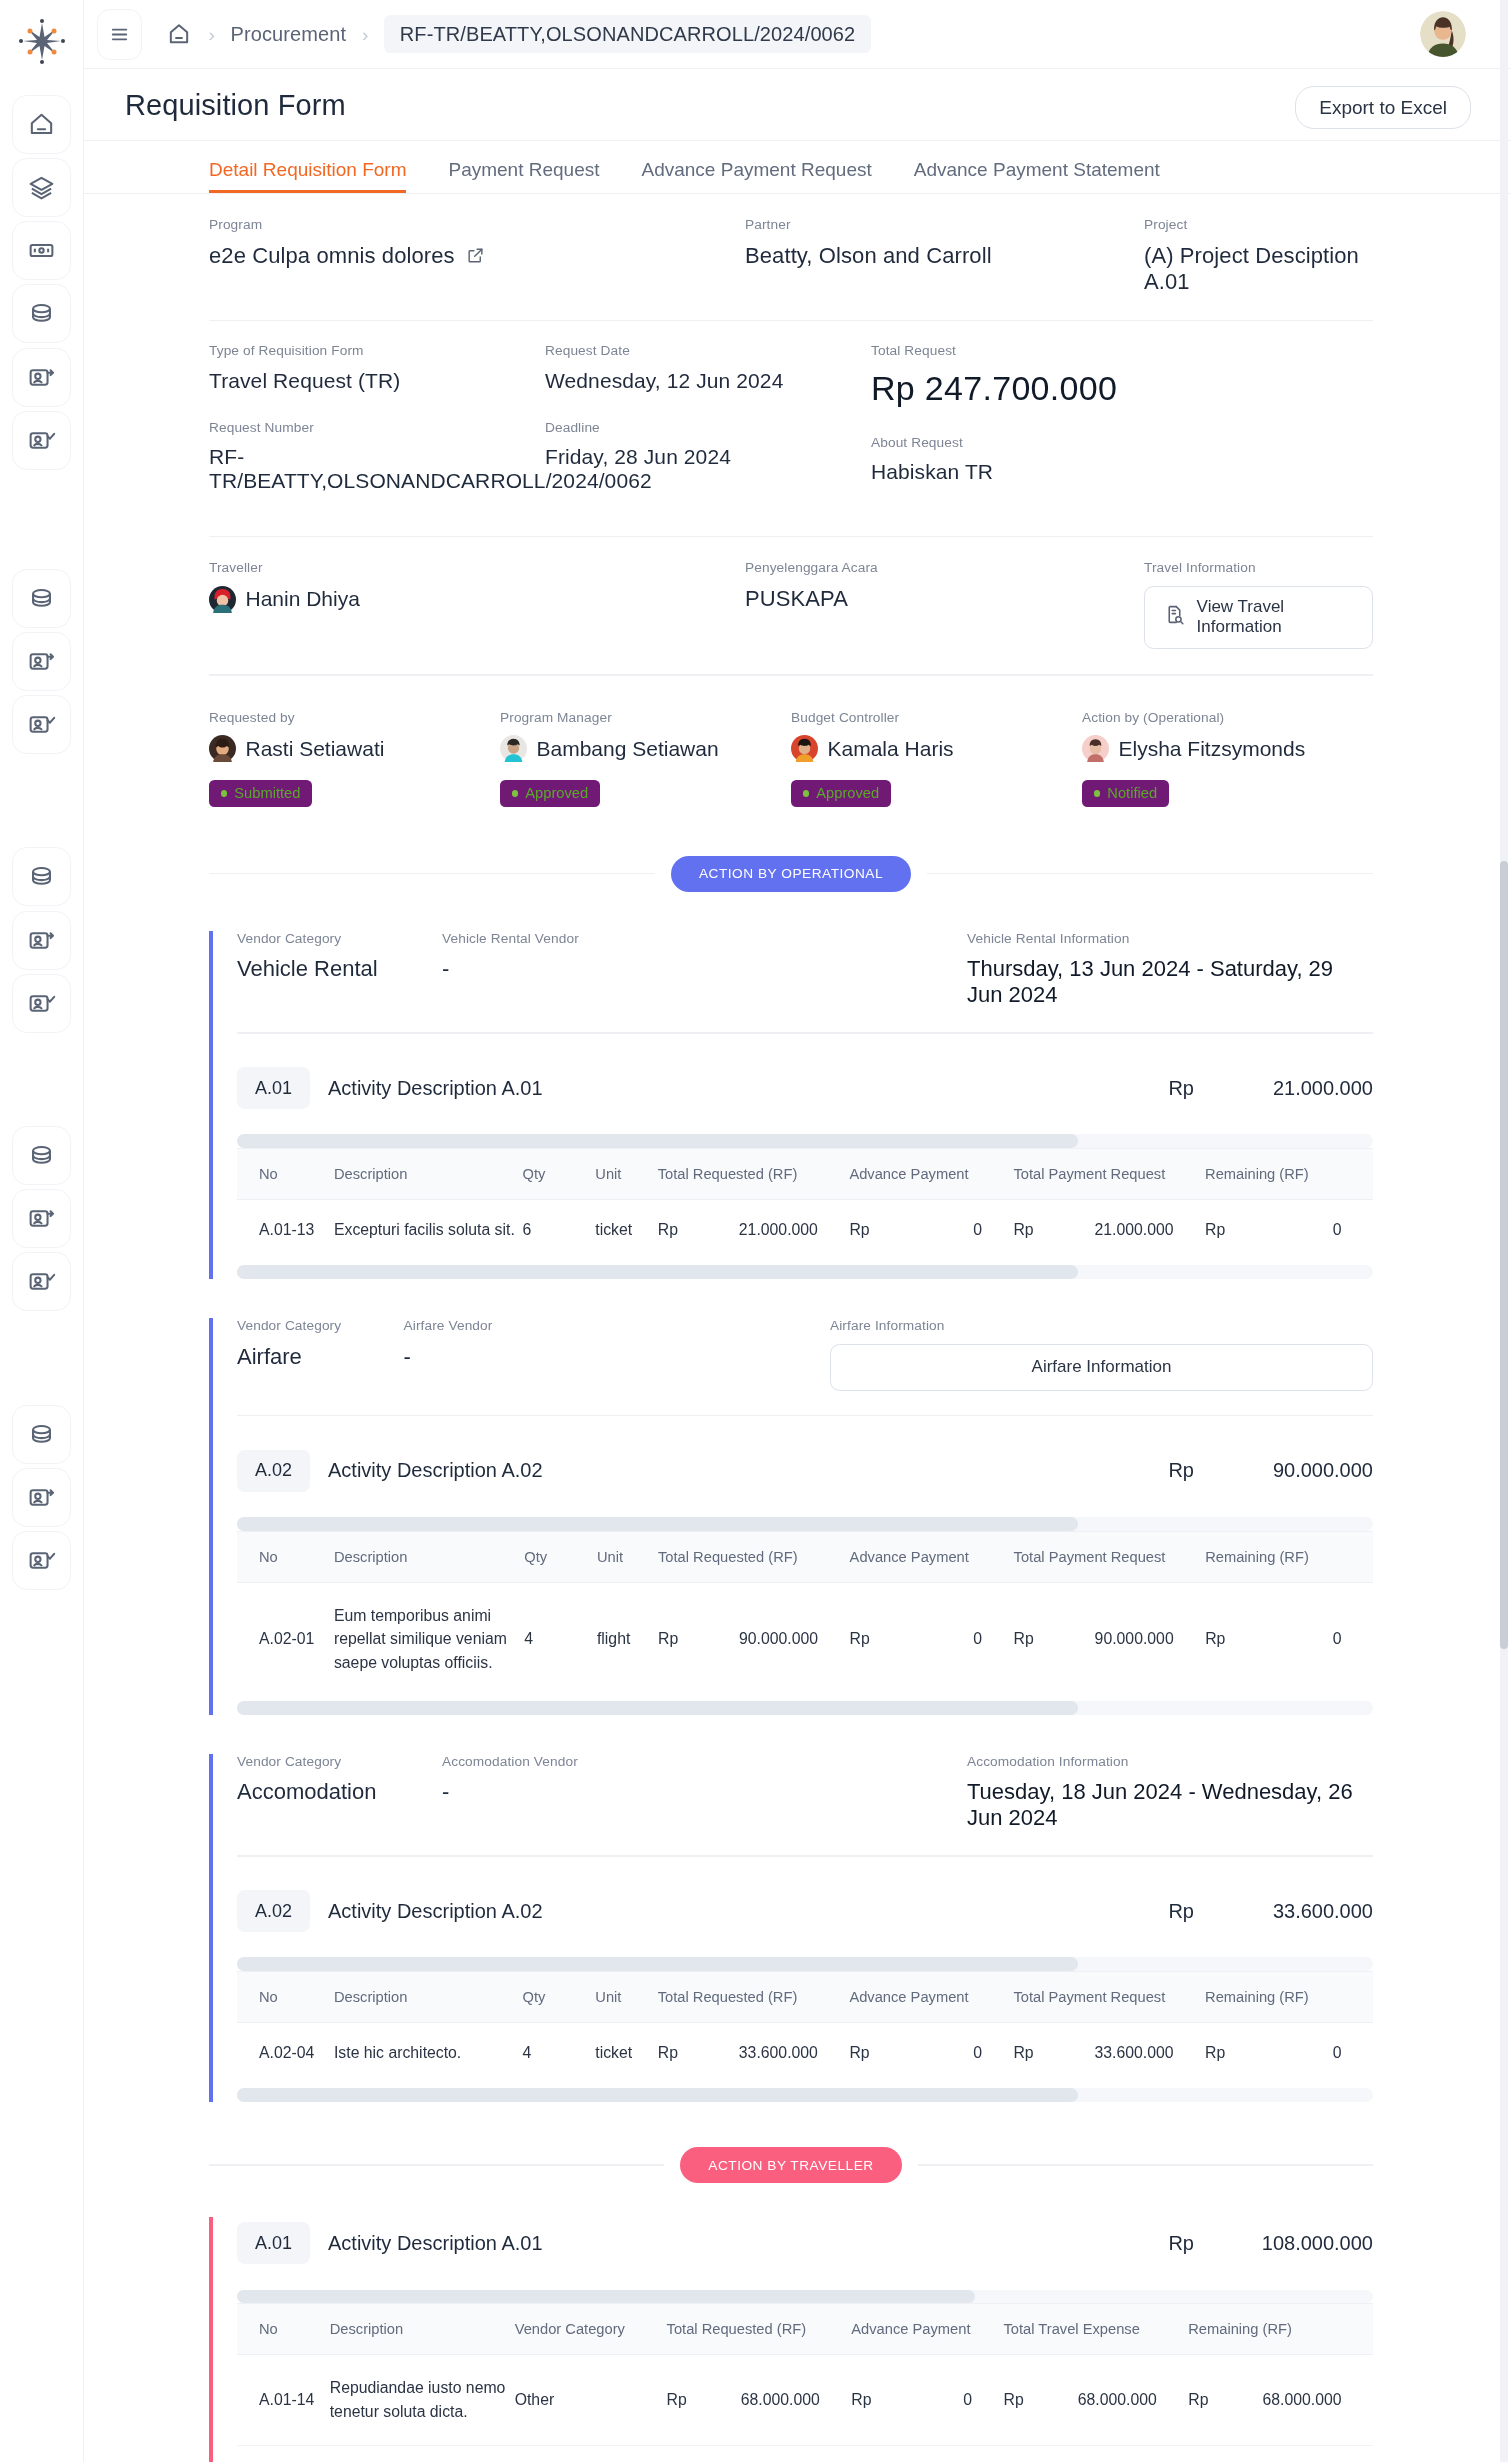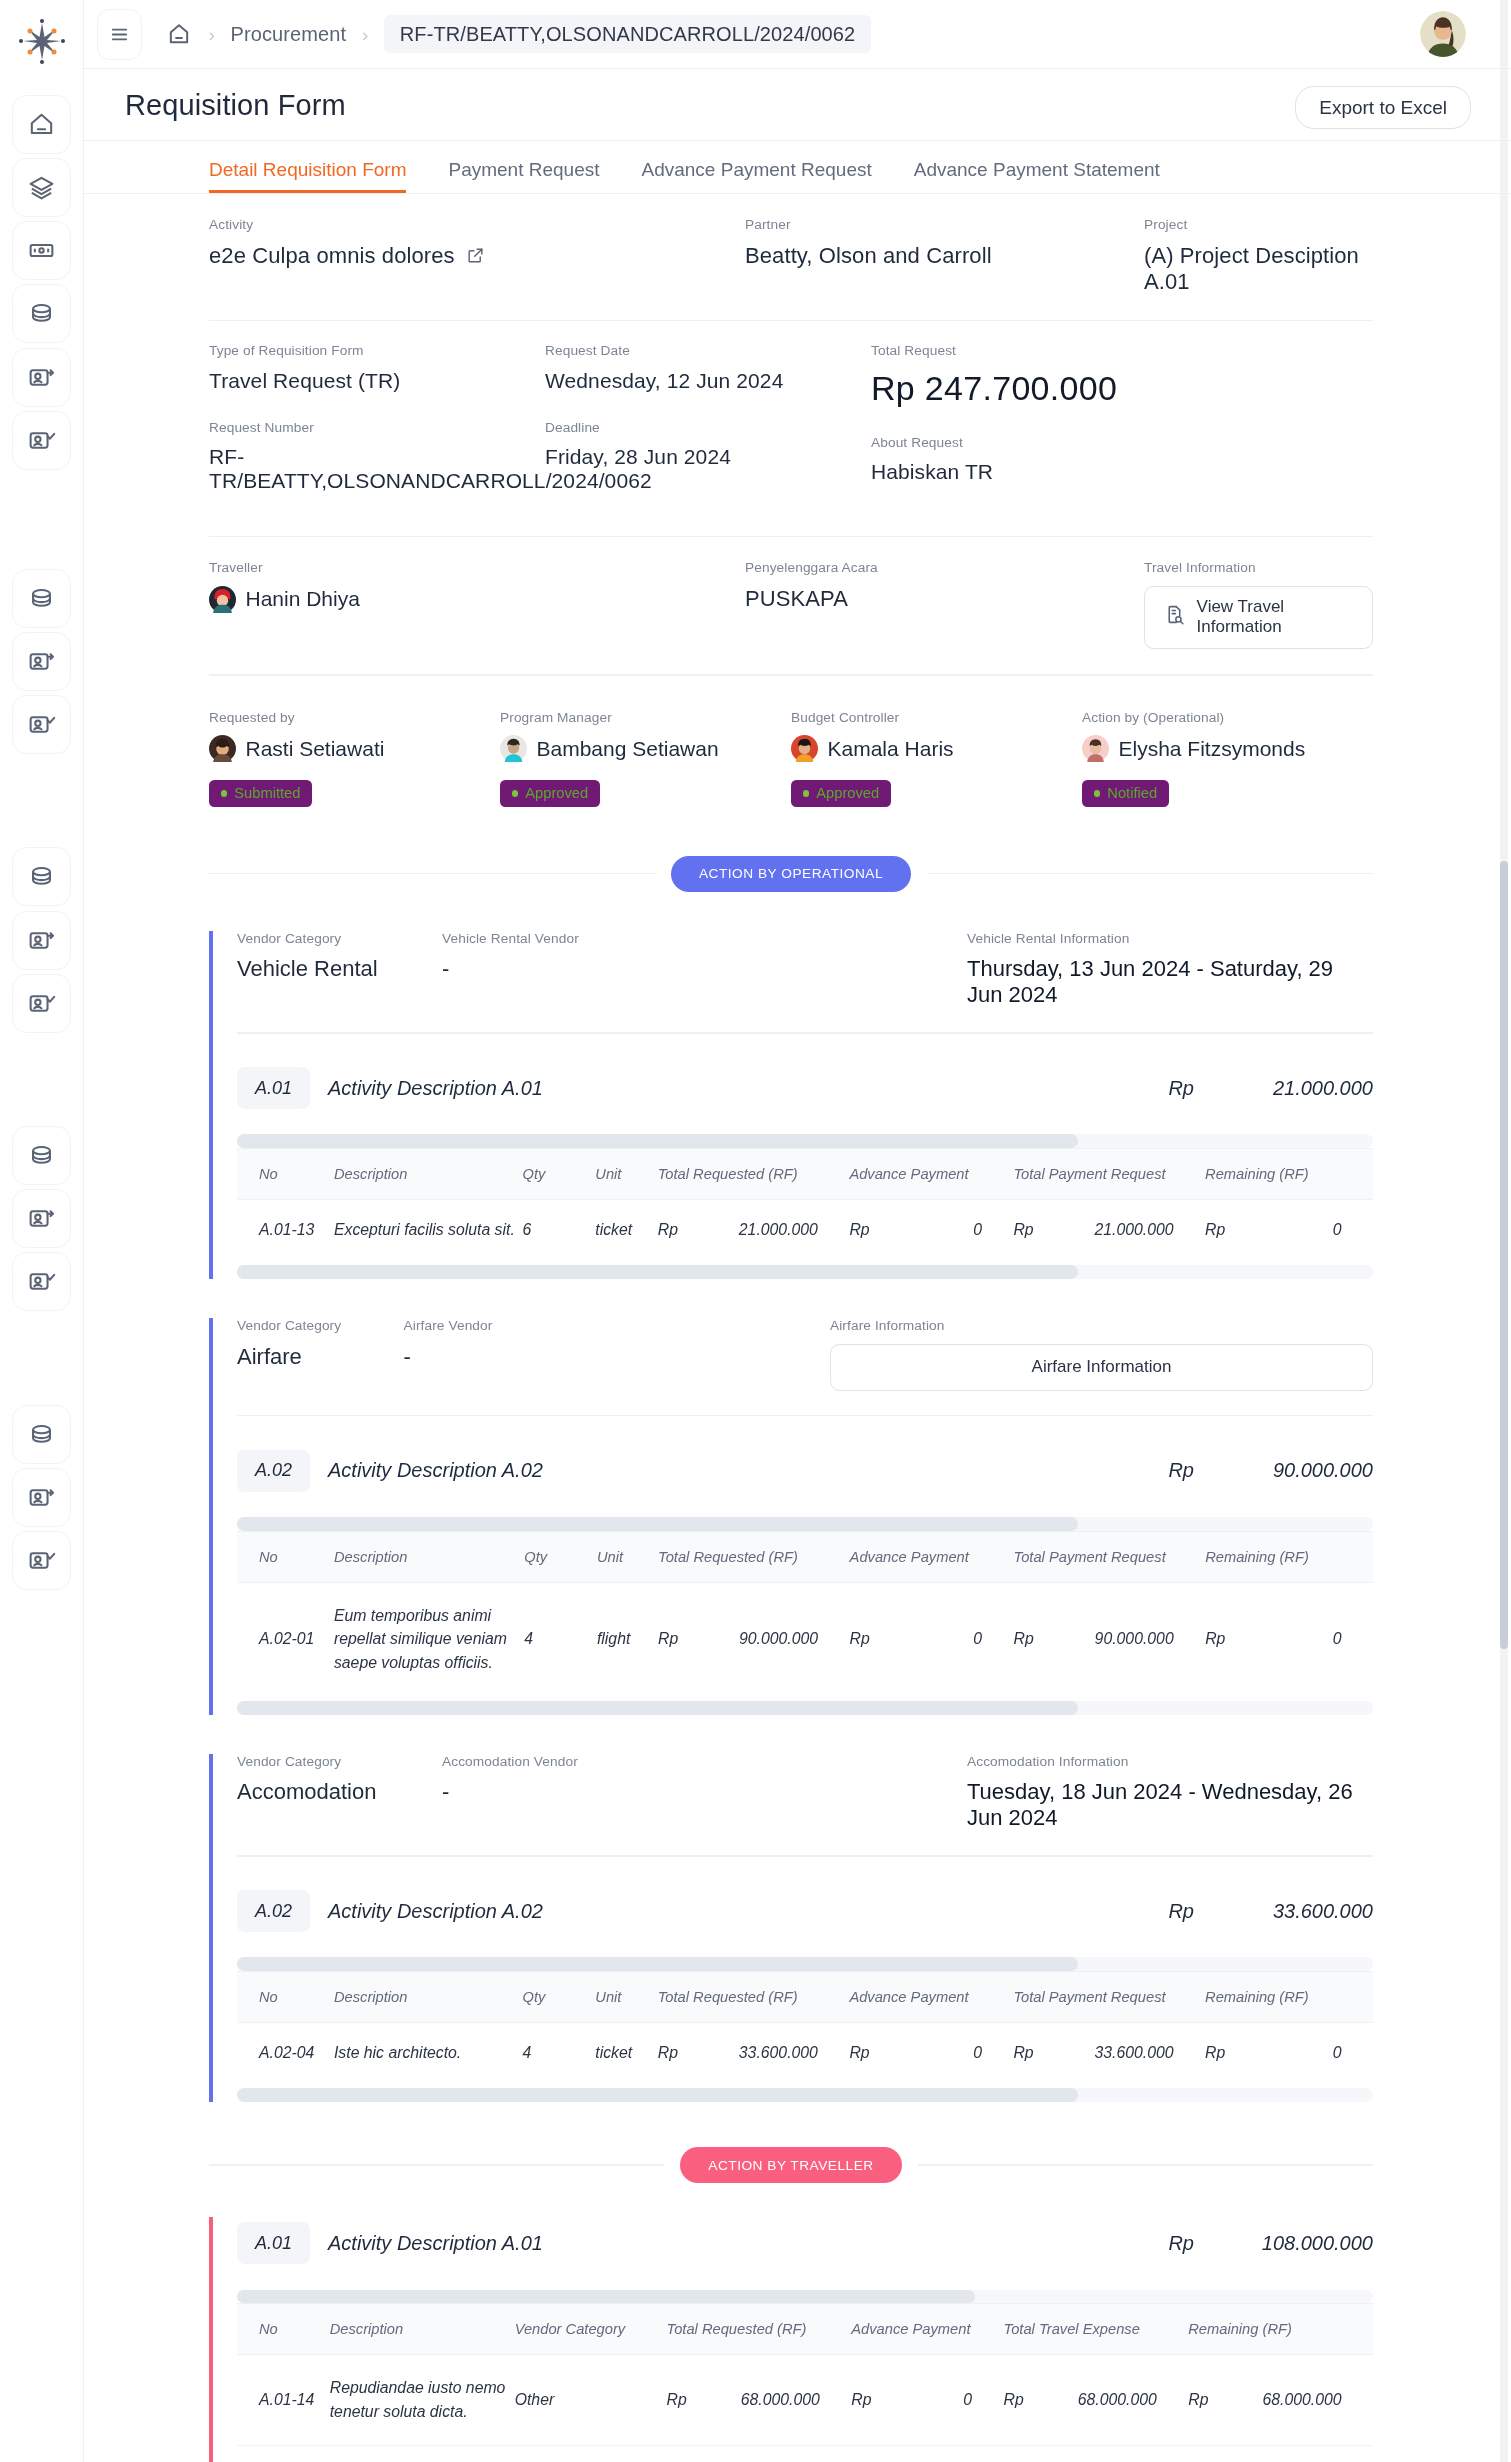--- a/index.html
+++ b/index.html
@@ -166,21 +166,21 @@
   .dash { font-size: 22px; color: #1f2a3c; }
   .info-date { font-size: 22px; color: #111a29; }
   .info-btn {
     display: block; width: 543px;
     border: 1.6px solid #dde1e9; border-radius: 9.5px;
     padding: 12.6px 0; text-align: center; font-size: 17px; color: #2b3444; background: #fff;
   }
   .grp-hr { height: 1.6px; background: #eef0f4; margin-bottom: 28px; }
 
   
-  .activity { margin-bottom: 22px; font-style: italic; }
+  .activity { margin-bottom: 22px; }
   .act-head {
     display: flex; align-items: center; padding: 5.3px 0 5.3px 0;
   }
   .act-code {
     background: #f3f5f9; border-radius: 7.4px; padding: 10.5px 18px;
     font-size: 18px; color: #1f2a3c; margin-right: 18px;
   }
   .act-desc { font-size: 20px; color: #1f2a3c; flex: 1; }
   .act-rp { font-size: 20px; color: #1f2a3c; margin-right: 21px; }
   .act-total { font-size: 20px; color: #1f2a3c; min-width: 158px; text-align: right; }
@@ -428,21 +428,21 @@
   <div class="tab">Payment Request</div>
   <div class="tab">Advance Payment Request</div>
   <div class="tab">Advance Payment Statement</div>
 </div>
 
 <div class="card">
 
   <div class="section-pad">
     <div class="row3">
       <div class="col-a">
-        <div class="field-label">Activity</div>
+        <div class="field-label">Program</div>
         <div class="prog-val">
           <span class="field-value">e2e Culpa omnis dolores</span>
           <span class="ext-icon">
             <svg viewBox="0 0 24 24" fill="none" stroke="#5a6475" stroke-width="1.8" stroke-linecap="round" stroke-linejoin="round">
                 <path d="M14 4 H20 V10"></path>
                 <path d="M20 4 L11 13"></path>
                 <path d="M18 14 V19 a1 1 0 0 1-1 1 H5 a1 1 0 0 1-1-1 V7 a1 1 0 0 1 1-1 H10"></path>
               </svg>
           </span>
         </div>

